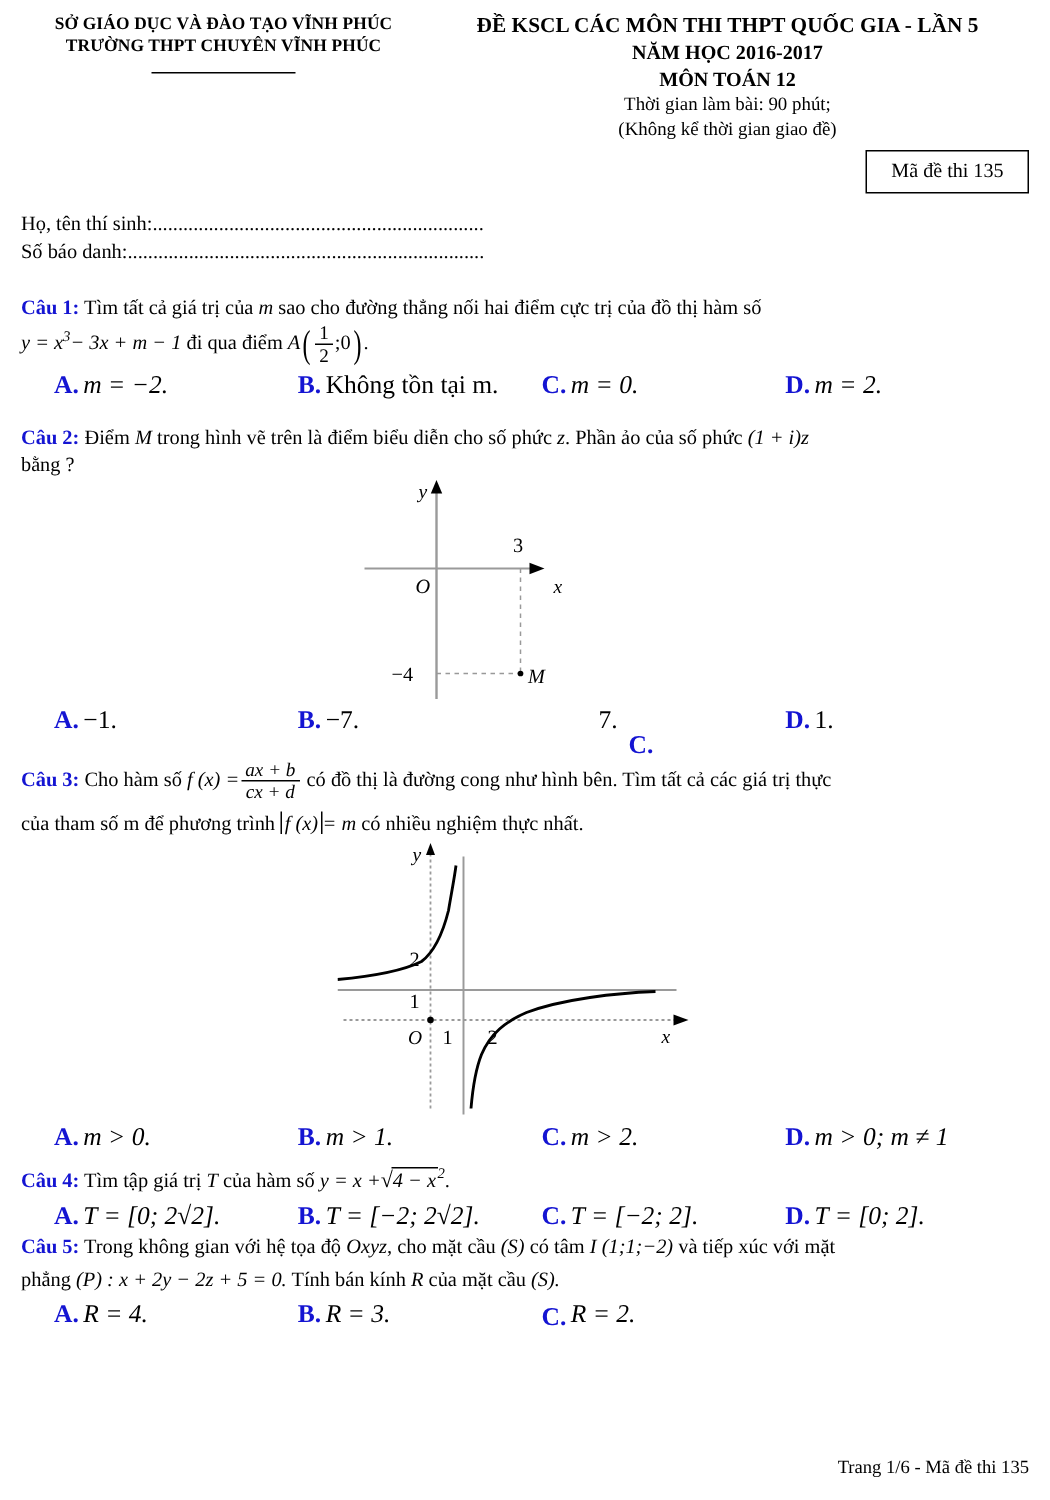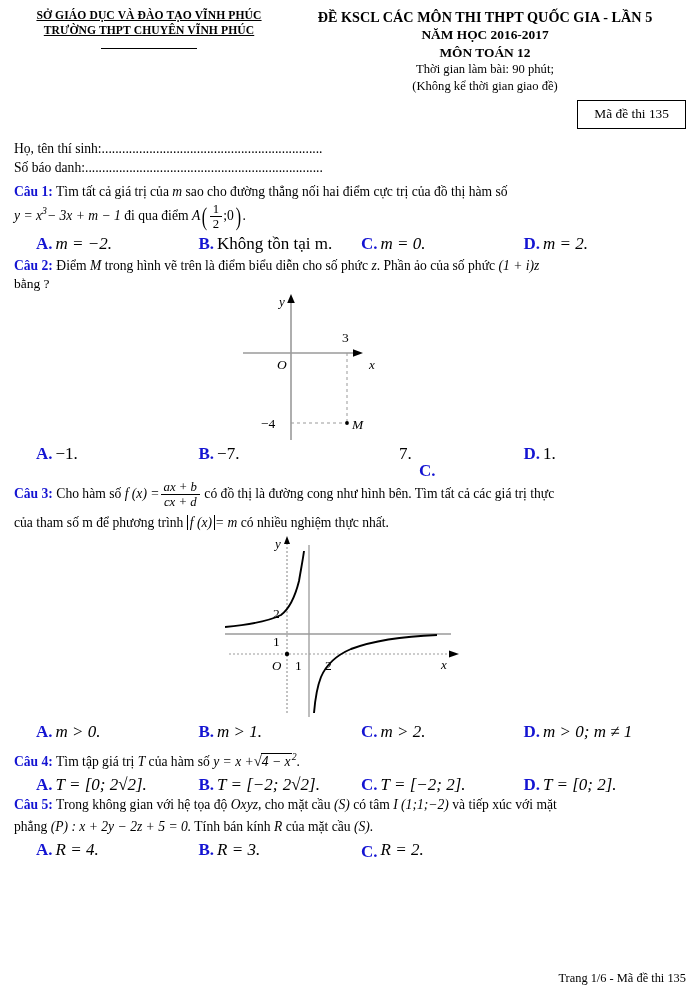--- a/index.html
+++ b/index.html
@@ -29,21 +29,20 @@
     padding: 8px 14px 0 14px;
     align-items: flex-start;
   }
   .hdr-left {
     width: 270px;
     text-align: center;
     font-weight: bold;
     font-size: 11.6px;
     line-height: 1.32;
     letter-spacing: 0.1px;
-    text-decoration: underline;
   }
   .hdr-rule {
     width: 96px;
     border-top: 1.6px solid #000;
     margin: 9px auto 0 auto;
   }
   .hdr-right {
     flex: 1;
     text-align: center;
     line-height: 1.3;
@@ -76,21 +75,21 @@
   
   .fields {
     padding: 10px 0 0 14px;
     line-height: 1.42;
     font-size: 13.6px;
   }
   .fields div { white-space: nowrap; }
 
   
   .content { padding: 2px 14px 0 14px; }
-  .q { margin-top: 2px; }
+  .q { margin-top: 15px; }
   .qlabel {
     color: #1414d2;
     font-weight: bold;
   }
   .qtext {
     text-align: justify;
     line-height: 1.5;
     font-size: 13.6px;
   }
   .qline2 { line-height: 1.9; font-size: 13.6px; }

